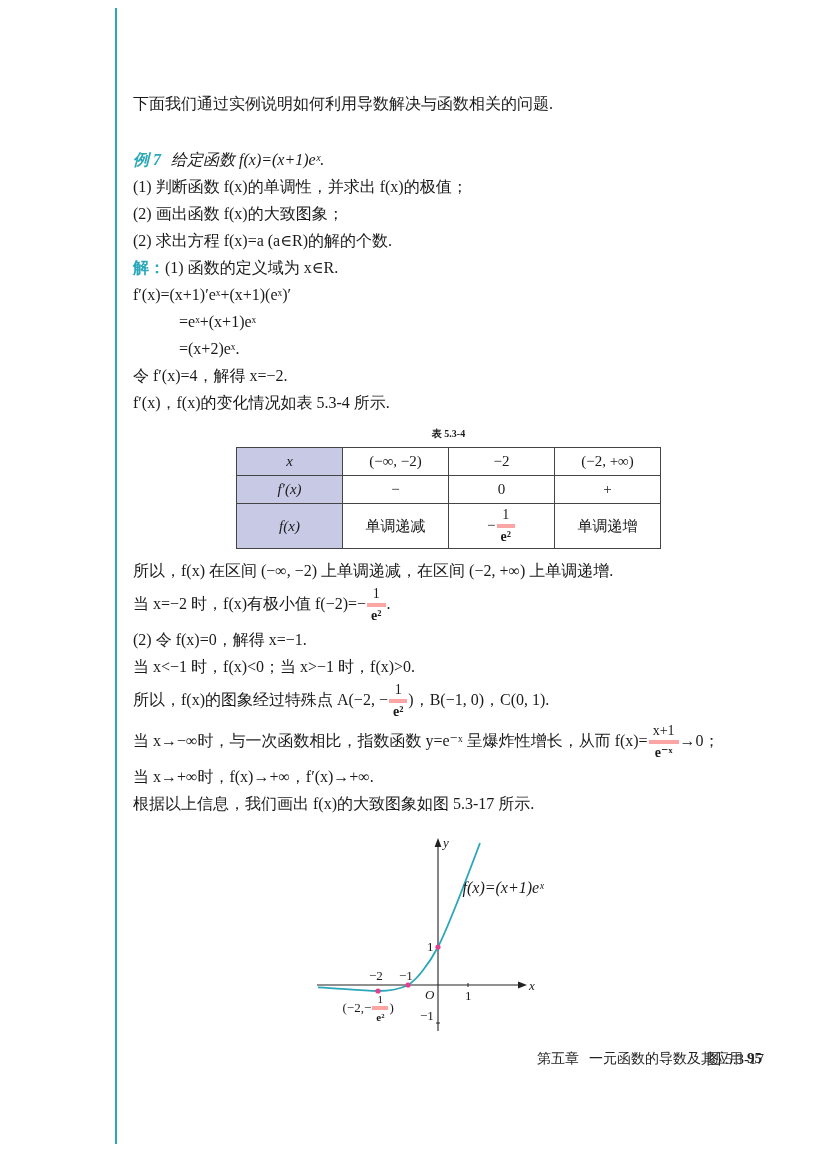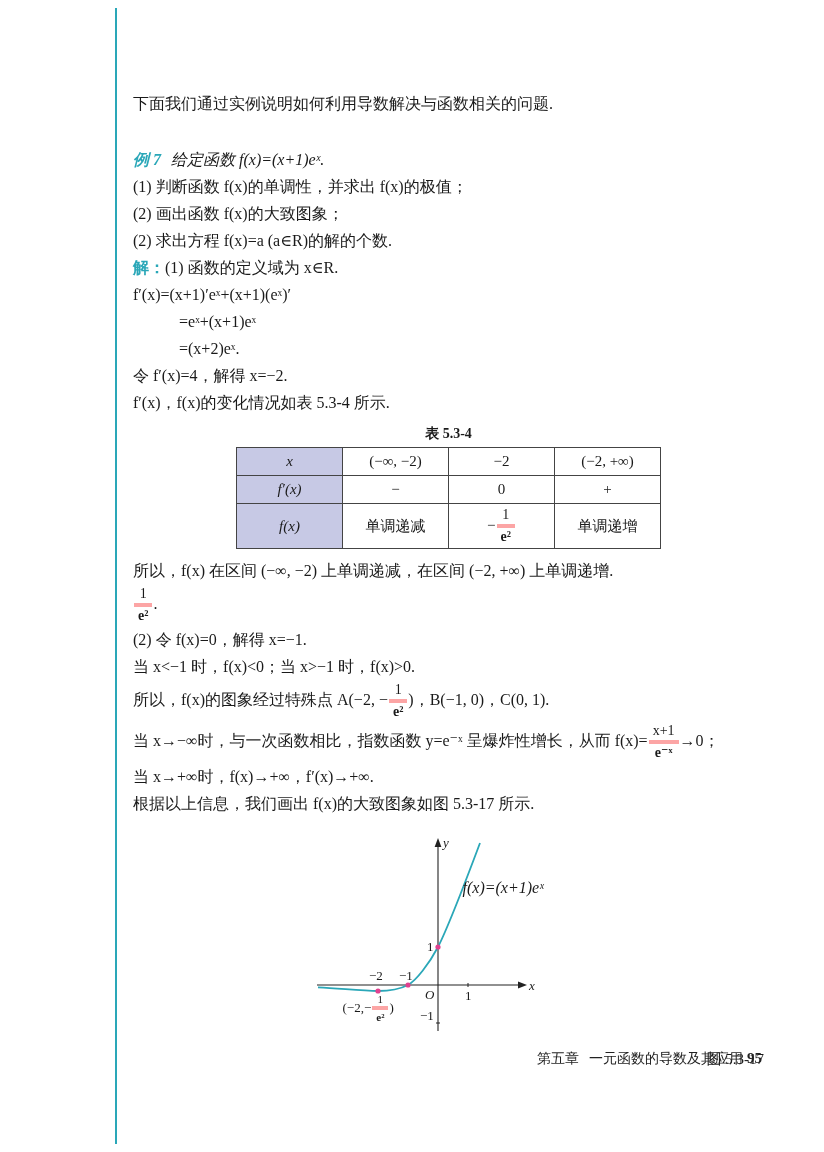--- a/index.html
+++ b/index.html
@@ -11,21 +11,21 @@
     position:relative; overflow:hidden;
   }
   .left-rule { position:absolute; left:115px; top:8px; bottom:8px; width:2px; background:var(--accent,#2aa7b8); }
   .content { padding:90px 60px 0 133px; }
   .para { line-height:27px; white-space:nowrap; }
   .example-head { margin-top:29px;font-style:italic; }
   .accent { color:var(--accent,#2aa7b8); }
   .bold { font-weight:bold; }
   .labelgap { display:inline-block; width:10px; }
   .indent { padding-left:46px; }
-  .table-caption { margin-top:8px; text-align:center; font-weight:bold; font-size:14px; line-height:20px; }
+  .table-caption { margin-top:8px; text-align:center; font-weight:bold; font-size:10px; line-height:20px; }
   .vtable { border-collapse:collapse; margin:3px auto 0; border:1.5px solid #333; }
   .vtable td { border:1px solid #444; text-align:center; width:106px; padding:3px 8px; font-size:15px; line-height:21px; }
   .vtable td.hdr { background:var(--table-header-bg,#c7c9e5); font-style:italic; }
   .mt14 { margin-top:8px; }
   .frac { display:inline-block; vertical-align:middle; text-align:center; line-height:1.15; font-size:14px; margin:0 1px; }
   .frac .num { display:block; padding:0 4px 1px; }
   .frac .den { display:block; border-top:4px solid #fca5a5; padding:1px 4px 0;font-weight:bold; }
   .fracline { margin-top:2px; margin-bottom:2px; }
   .figure { position:relative; width:272px; height:205px; margin:16px auto 0; }
   .curve-label { position:absolute; left:150px; top:46px; font-style:italic; font-size:16px; white-space:nowrap; }
@@ -87,21 +87,21 @@
       <td>单调递减</td>
       <td><span>−</span><span class="frac"><span class="num">1</span><span class="den">e²</span></span></td>
       <td>单调递增</td>
     </tr>
   </tbody>
     </table>
 
   <p class="para mt14">所以，f(x) 在区间 (−∞, −2) 上单调递减，在区间 (−2, +∞) 上单调递增.</p>
 
   <p class="para fracline">
-    <span class="frac"><span class="num">1</span><span class="den">e²</span></span><span>.</span>
+    <span>当 x=−2 时，f(x)有极小值 f(−2)=−</span><span class="frac"><span class="num">1</span><span class="den">e²</span></span><span>.</span>
   </p>
 
   <p class="para">(2) 令 f(x)=0，解得 x=−1.</p>
   <p class="para">当 x&lt;−1 时，f(x)&lt;0；当 x&gt;−1 时，f(x)&gt;0.</p>
 
   <p class="para fracline">
     <span>所以，f(x)的图象经过特殊点 A(−2, −</span><span class="frac"><span class="num">1</span><span class="den">e²</span></span><span>)，B(−1, 0)，C(0, 1).</span>
   </p>
 
   <p class="para fracline">

